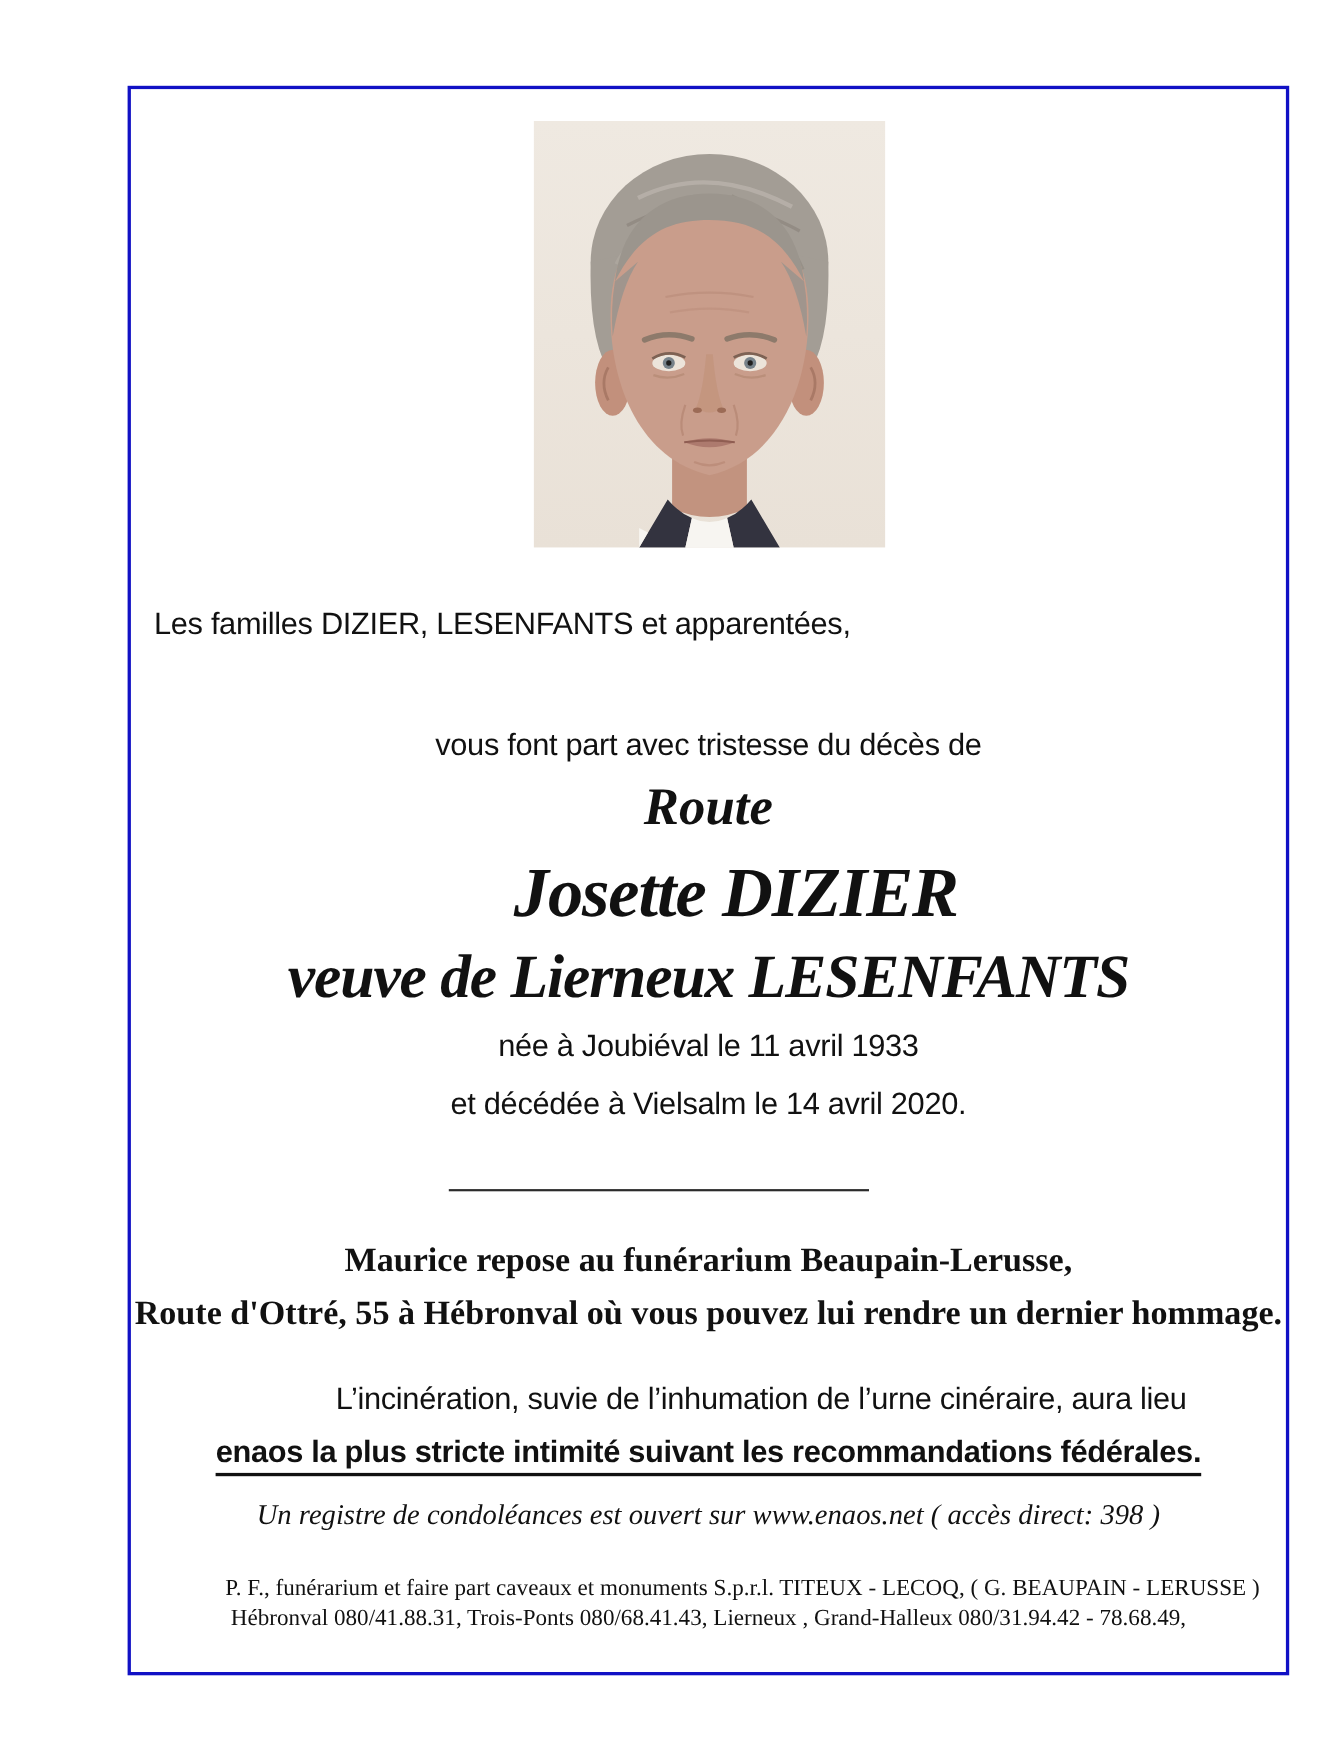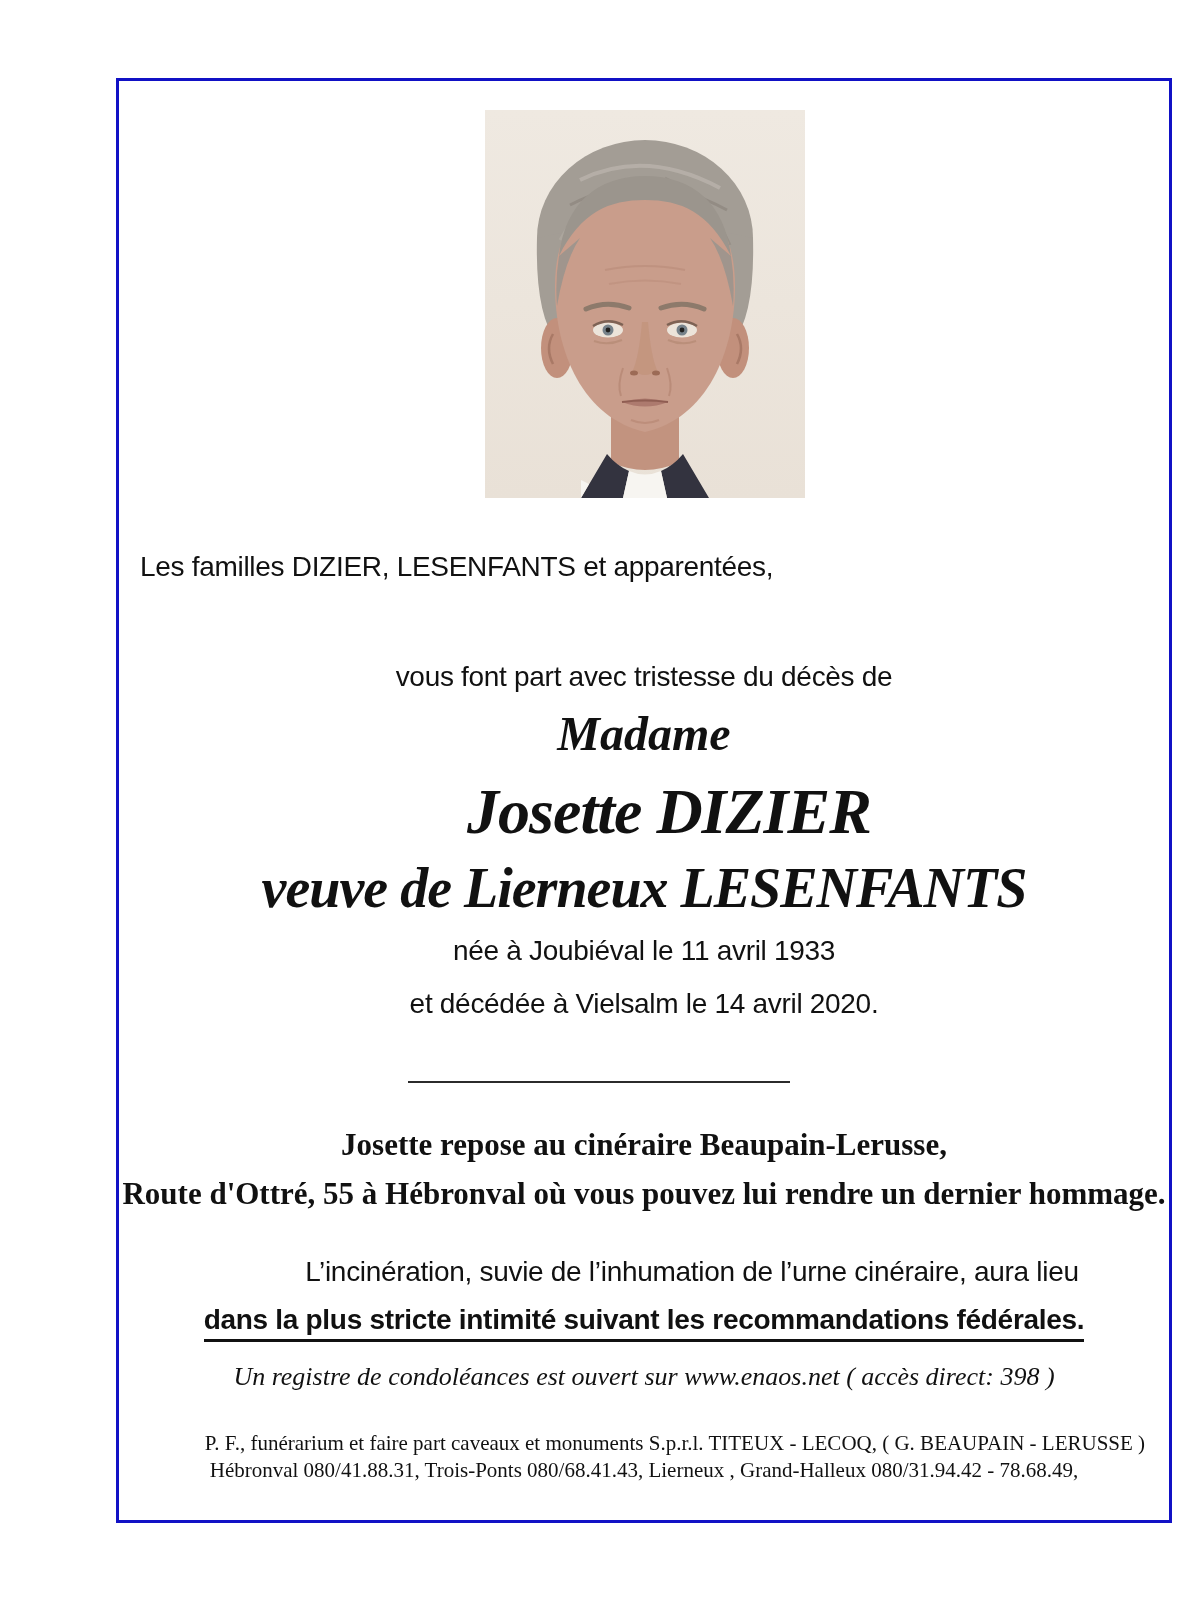--- a/index.html
+++ b/index.html
@@ -148,35 +148,35 @@
         <path d="M96,388 L122,344 Q132,356 144,361 L138,388 Z" fill="#33333f"></path>
         <path d="M224,388 L198,344 Q188,356 176,361 L182,388 Z" fill="#33333f"></path>
         <path d="M138,388 L144,361 Q160,368 176,361 L182,388 Z" fill="#f7f5f1"></path>
         <path d="M96,388 L104,374 L96,370 Z" fill="#f7f5f1"></path>
       </svg>
     </div>
 
     <div class="line sans intro">Les familles DIZIER, LESENFANTS et apparentées,</div>
     <div class="line sans announce">vous font part avec tristesse du décès de</div>
 
-    <div class="line serif honorific">Madame</div>
+    <div class="line serif honorific">Route</div>
     <div class="line serif deceased">Josette DIZIER</div>
     <div class="line serif widow">veuve de Lierneux LESENFANTS</div>
 
     <div class="line sans born">née à Joubiéval le 11 avril 1933</div>
     <div class="line sans died">et décédée à Vielsalm le 14 avril 2020.</div>
 
     <div class="separator"></div>
 
-    <div class="line serif repose1">Josette repose au cinéraire Beaupain-Lerusse,</div>
+    <div class="line serif repose1">Maurice repose au funérarium Beaupain-Lerusse,</div>
     <div class="line serif repose2">Route d'Ottré, 55 à Hébronval où vous pouvez lui rendre un dernier hommage.</div>
 
     <div class="line sans ceremony1">L’incinération, suvie de l’inhumation de l’urne cinéraire, aura lieu</div>
     <div class="line sans ceremony2">
-      <span>dans la plus stricte intimité suivant les recommandations fédérales.</span>
+      <span>enaos la plus stricte intimité suivant les recommandations fédérales.</span>
     </div>
 
     <div class="line serif register">Un registre de condoléances est ouvert sur www.enaos.net ( accès direct: 398 )</div>
 
     <div class="line serif footer1">P. F., funérarium et faire part caveaux et monuments S.p.r.l. TITEUX - LECOQ, ( G. BEAUPAIN - LERUSSE )</div>
     <div class="line serif footer2">Hébronval 080/41.88.31, Trois-Ponts 080/68.41.43, Lierneux , Grand-Halleux 080/31.94.42 - 78.68.49,</div>
 
   </div>
 </div>
 

